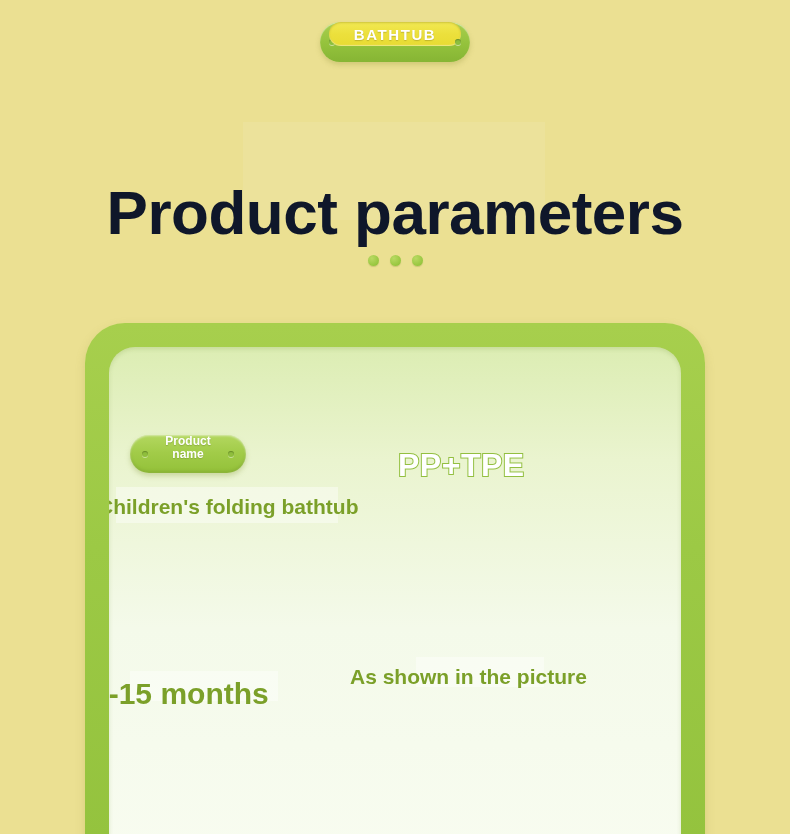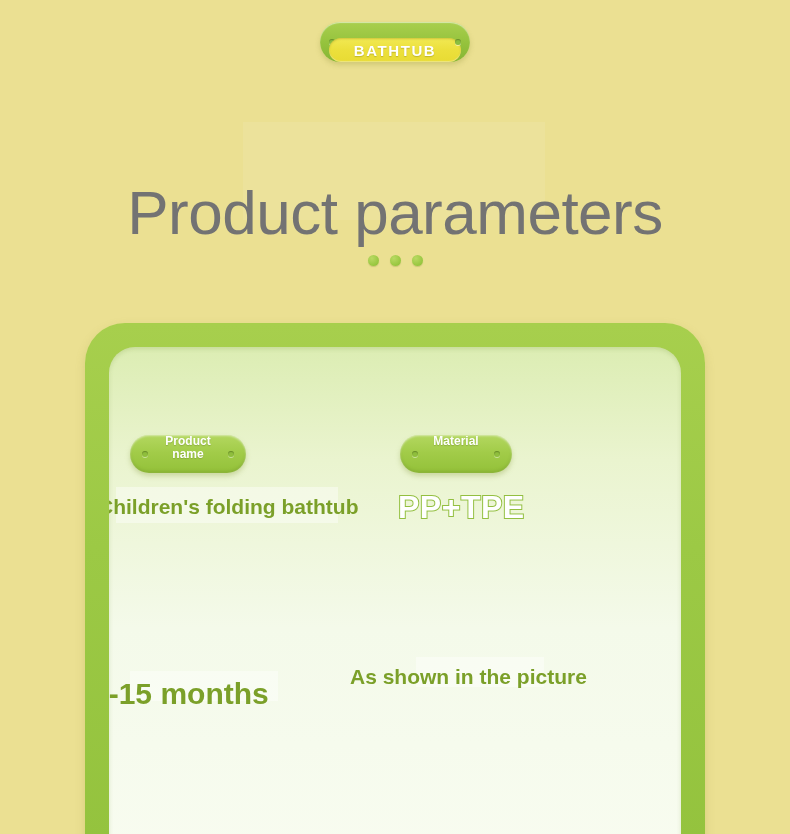--- a/index.html
+++ b/index.html
@@ -25,21 +25,21 @@
   }
   #badge {
     position: relative;
     width: 150px;
     height: 40px;
     border-radius: 20px;
     background: linear-gradient(180deg, #a9cf4e 0%, #94c23c 55%, #86b534 100%);
     box-shadow: 0 3px 5px rgba(150,150,60,0.30),
                 inset 0 1px 1px rgba(255,255,255,0.55);
     display: flex;
-    align-items: flex-end;
+    align-items: flex-start;
     justify-content: center;
   }
   #badge-inner {
     position: relative;
     width: 132px;
     height: 24px;
     border-radius: 12px;
     background: linear-gradient(180deg, #f2e953 0%, #ece03c 50%, #e8db33 100%);
     box-shadow: inset 0 1px 2px rgba(160,150,30,0.45),
                 inset 0 -1px 1px rgba(255,255,255,0.4);
@@ -76,22 +76,22 @@
     height: 98px;
     background: rgba(255,255,255,0.085);
     pointer-events: none;
   }
   #heading {
     position: absolute;
     left: 0; right: 0;
     top: 140px;
     text-align: center;
     font-size: 62px;
-    font-weight: normal;
-    color: #737373;
+    font-weight: bold;
+    color: #0f172a;
     letter-spacing: -0.5px;
     line-height: 1;
   }
 
   
   #dots {
     position: absolute;
     left: 0; right: 0;
     top: 255px;
     display: flex;
@@ -250,25 +250,20 @@
           <span class="pill-label"><span>Product</span><br><span>name</span></span>
           <span class="nub right"></span>
         </div>
         <div class="value" id="val-product-name">
           <span class="value-ghost" style="left:18px; top:-8px; width:222px; height:36px;"></span>
           <span style="position:relative; z-index:2;">Children's folding bathtub</span>
         </div>
       </div>
 
       <div class="cell col-2">
-        <div class="pill" id="pill-material">
-          <span class="nub left"></span>
-          <span class="pill-label">Material</span>
-          <span class="nub right"></span>
-        </div>
         <div class="value" id="val-material">
           <span style="position:relative; z-index:2;">PP+TPE</span>
         </div>
       </div>
 
     </div>
 
     <div class="row" id="row-2">
 
       <div class="cell col-1">

